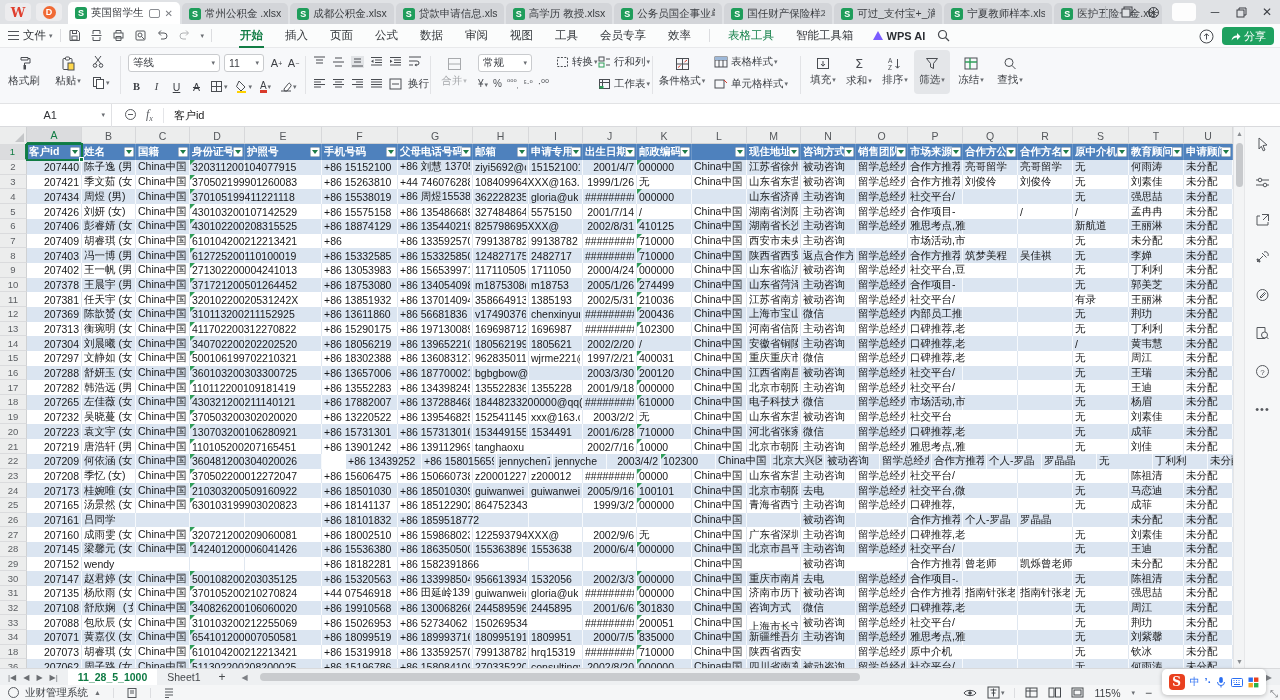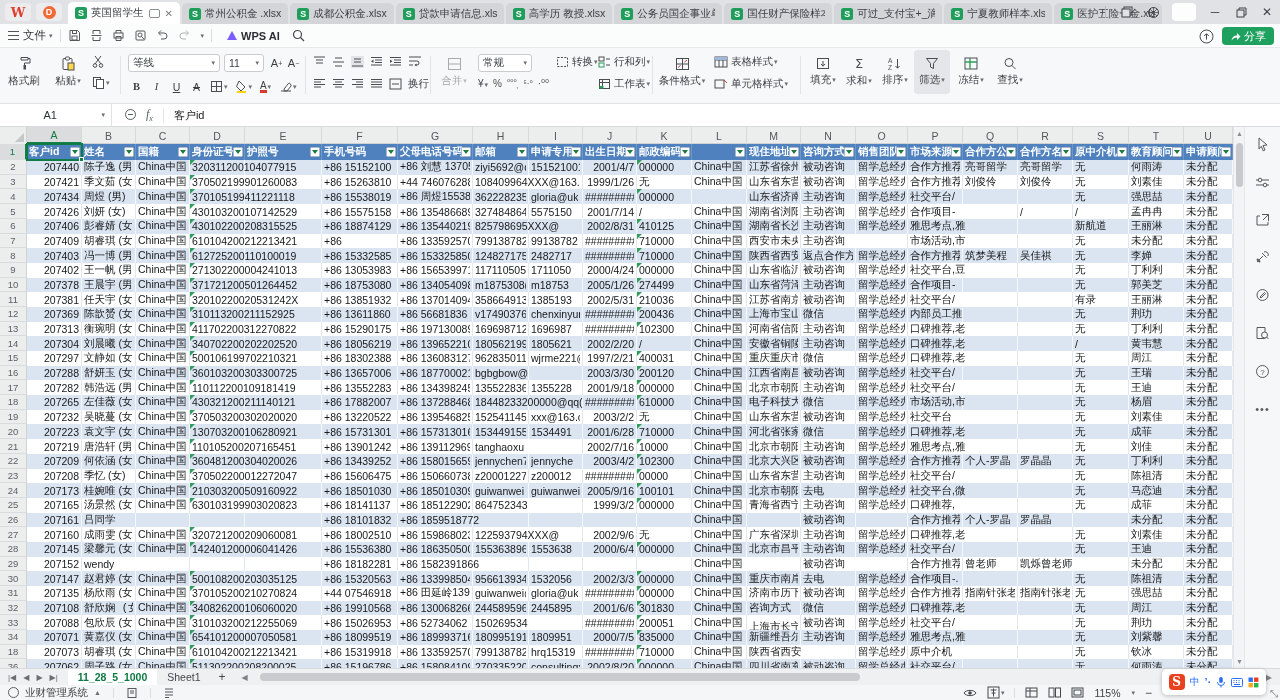--- a/index.html
+++ b/index.html
@@ -225,20 +225,35 @@
           <path d="M3 4 H8 a3 3 0 0 1 0 6 H5" fill="none" stroke="#55585d"></path>
           <path d="M5 1.5 L2.5 4 L5 6.5" fill="none" stroke="#55585d"></path>
         </svg>
       <svg class="ic" width="13" height="13" viewBox="0 0 13 13" opacity=".45">
           <path d="M10 4 H5 a3 3 0 0 0 0 6 H8" fill="none" stroke="#55585d"></path>
           <path d="M8 1.5 L10.5 4 L8 6.5" fill="none" stroke="#55585d"></path>
         </svg>
       <span class="chev">▾</span>
     </div>
     <div class="mb-sep"></div>
+    <div class="menus">
+        <div class="menu-item active">开始</div>
+        <div class="menu-item">插入</div>
+        <div class="menu-item">页面</div>
+        <div class="menu-item">公式</div>
+        <div class="menu-item">数据</div>
+        <div class="menu-item">审阅</div>
+        <div class="menu-item">视图</div>
+        <div class="menu-item">工具</div>
+        <div class="menu-item">会员专享</div>
+        <div class="menu-item">效率</div>
+        <div class="mb-sep"></div>
+        <div class="menu-item ctx">表格工具</div>
+        <div class="menu-item">智能工具箱</div>
+      </div>
     <div class="wpsai">
         <span class="ai-logo"></span>
         <span>WPS AI</span>
       </div>
     <svg class="ic" style="margin-left:12px" width="13" height="13" viewBox="0 0 13 13">
         <circle cx="5.5" cy="5.5" r="4" fill="none" stroke="#45484d" stroke-width="1.2"></circle>
         <path d="M8.5 8.5 L12 12" stroke="#45484d" stroke-width="1.2"></path>
       </svg>
     <div class="mb-right">
       <svg class="ic" width="15" height="15" viewBox="0 0 15 15">
@@ -1975,21 +1990,21 @@
           </div>
           <div class="cell" style="width: 54px;">
             <span style="overflow: inherit;">China中国</span>
           </div>
           <div class="cell tri spill" style="width: 55px;">
             <span style="overflow: inherit;">360481200304020026</span>
           </div>
           <div class="cell" style="width: 77px;">
             <span style="overflow: inherit;"></span>
           </div>
-          <div class="cell" style="width: 76px;">
+          <div class="cell" style="width: 76px; margin-left: 24px;">
             <span style="overflow: inherit;">+86 13439252</span>
           </div>
           <div class="cell" style="width: 75px;">
             <span style="overflow: inherit;">+86 1580156591</span>
           </div>
           <div class="cell" style="width: 56px;">
             <span style="overflow: inherit;">jennychen7</span>
           </div>
           <div class="cell" style="width: 54px;">
             <span style="overflow: inherit;">jennyche</span>

